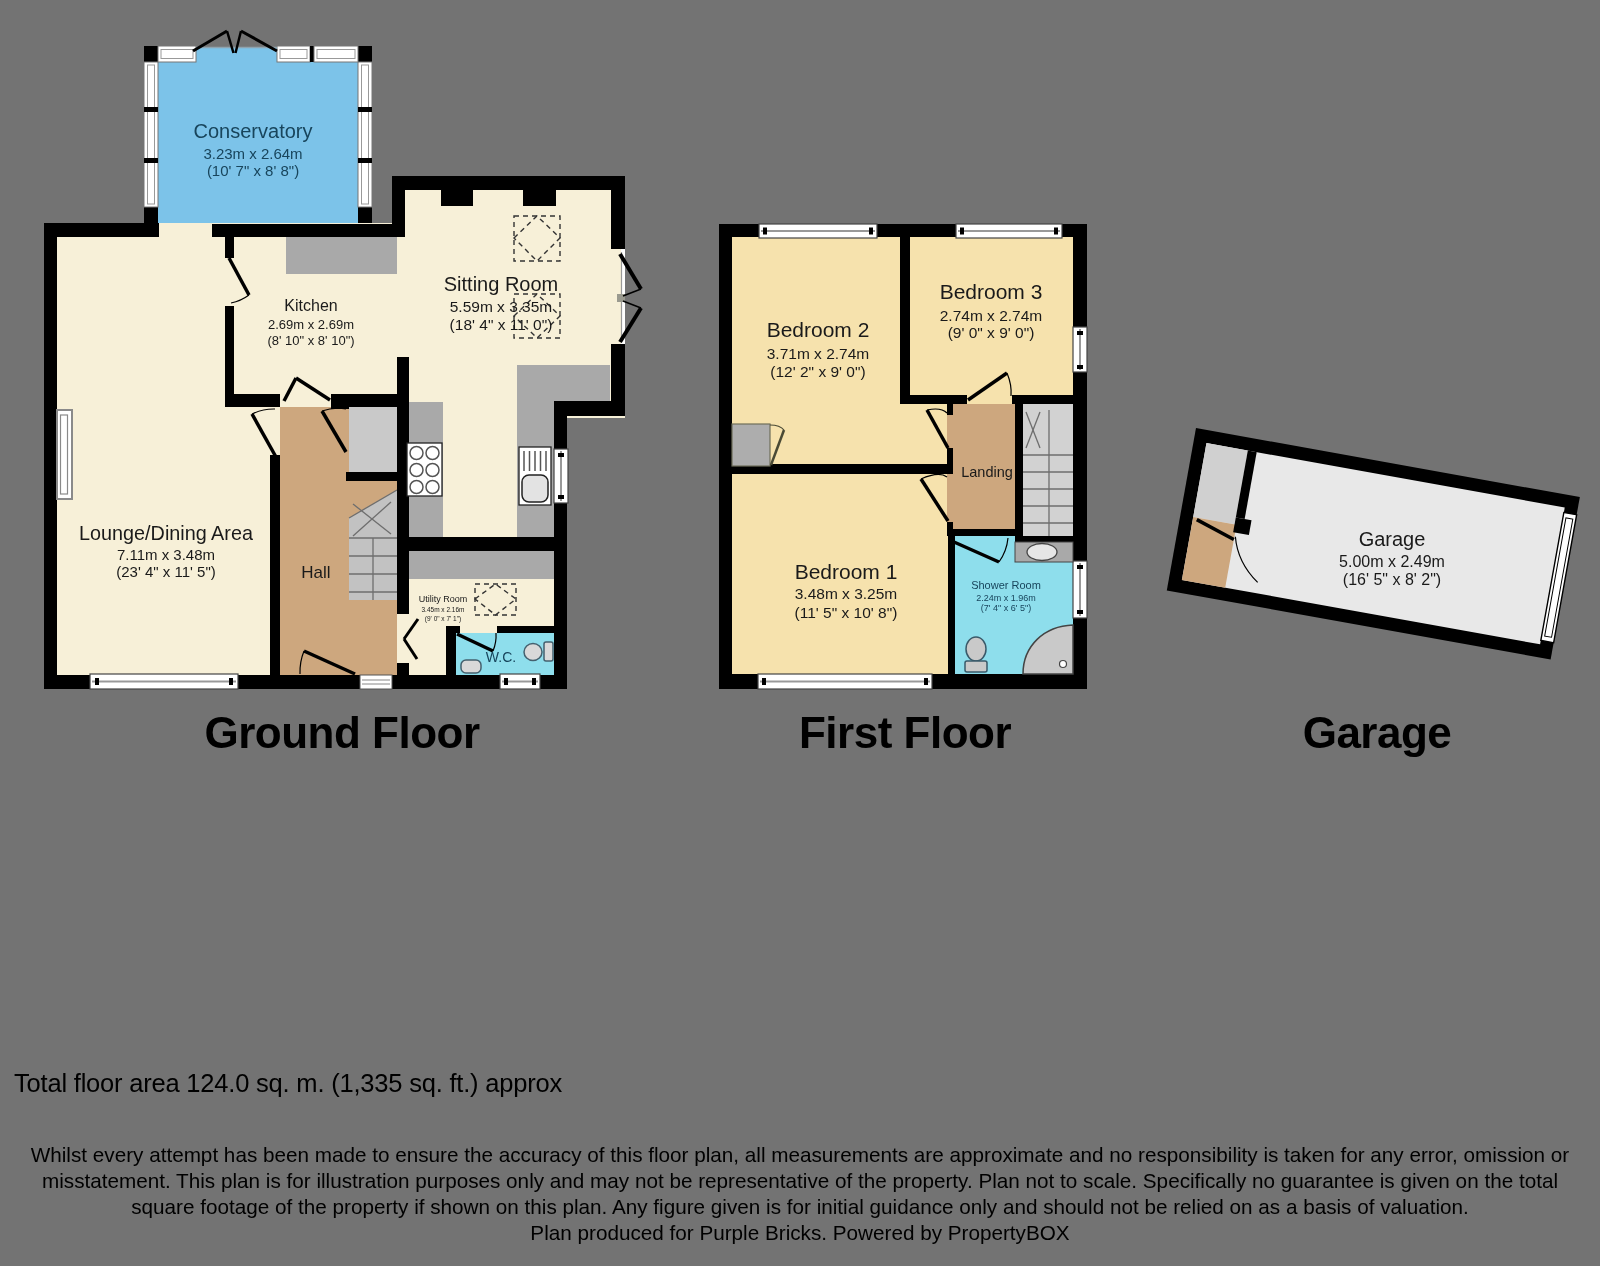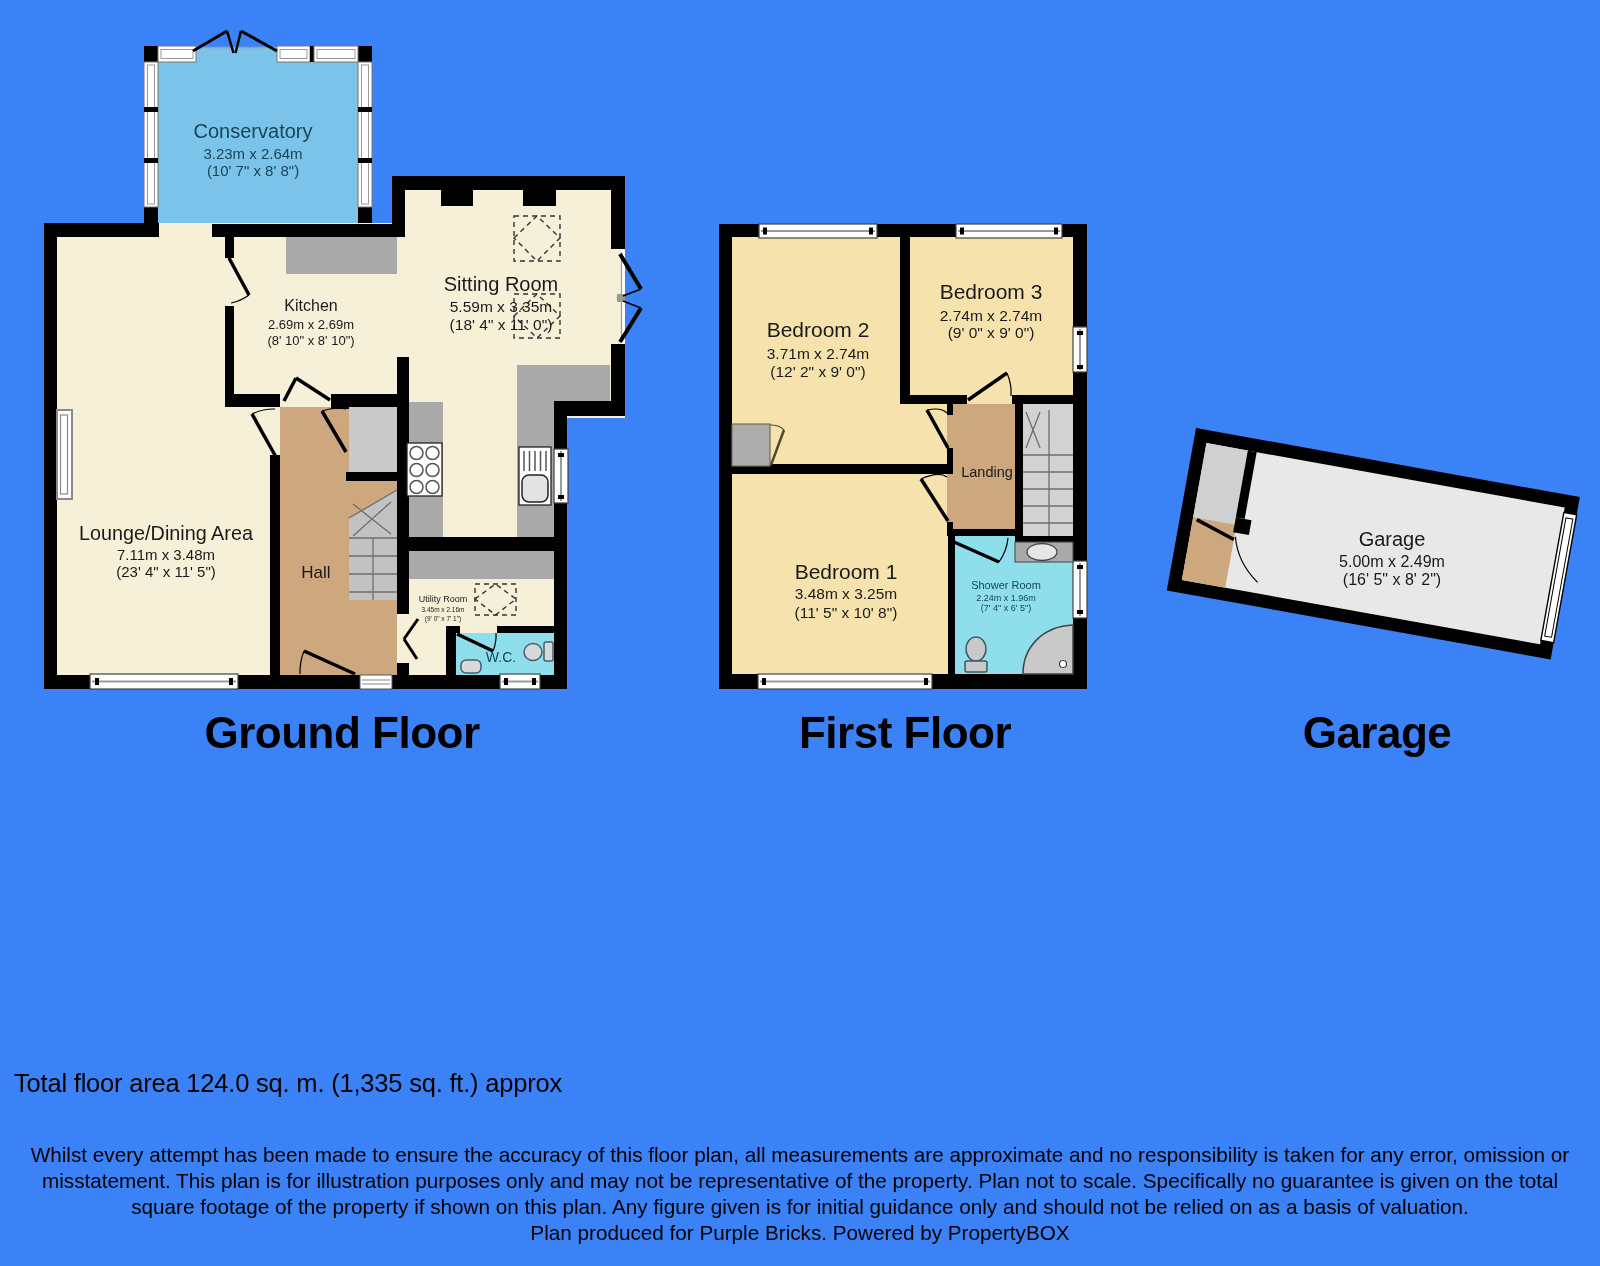--- a/index.html
+++ b/index.html
@@ -1,16 +1,16 @@
 <!DOCTYPE html>
 <html><head>
 <meta charset="utf-8">
 <style>
   html,body{margin:0;padding:0;background:#ffffff;}
-  #page{width:1600px;height:1266px;position:relative;background:#3b82f6;overflow:hidden;text-align:center;}
+  #page{width:1600px;height:1266px;position:relative;background:#737373;overflow:hidden;text-align:center;}
   svg{position:absolute;top:0;left:0;}
   text{font-family:"Liberation Sans", sans-serif;}
 </style>
 </head>
 <body>
 <div id="page">
 <svg width="1600" height="1266" viewBox="0 0 1600 1266">
 
 <g id="gf">
 

